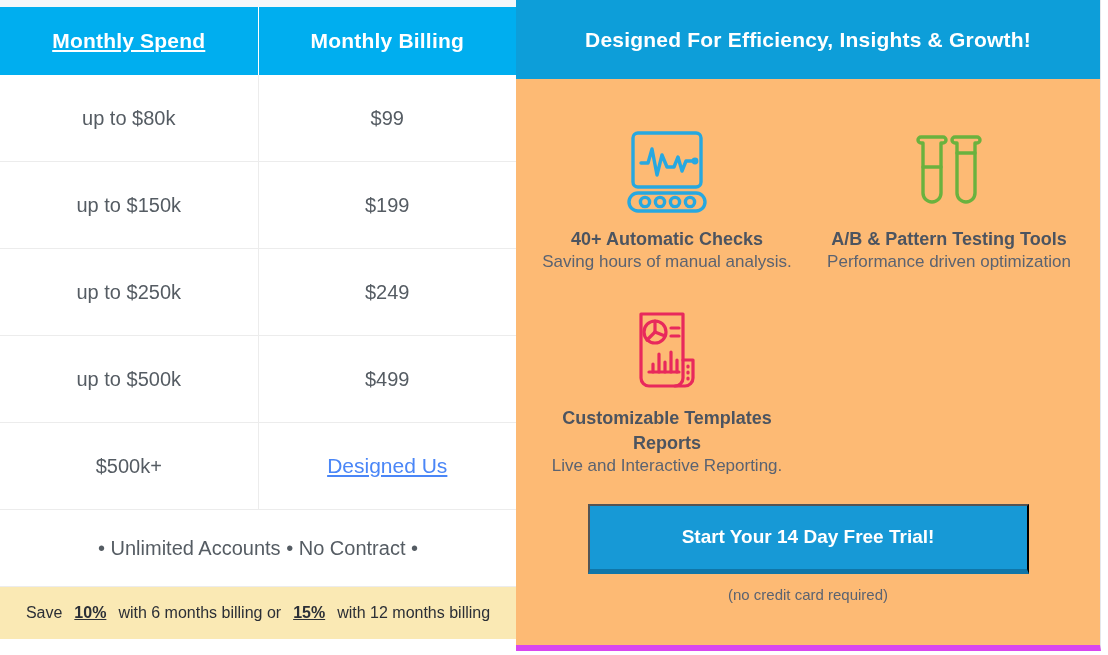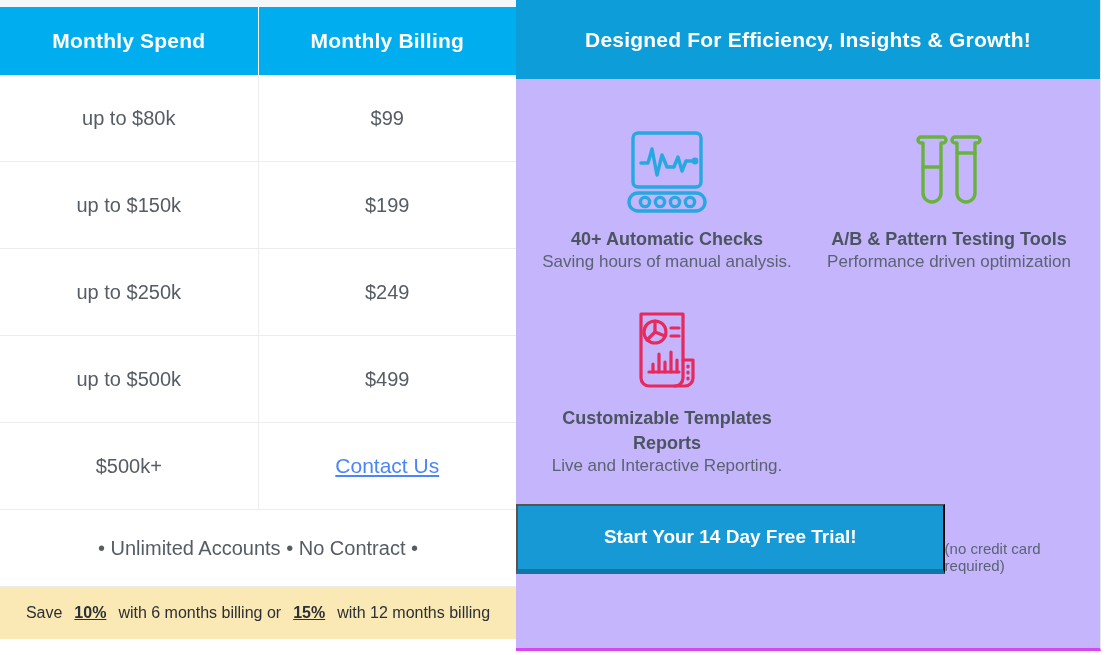--- a/index.html
+++ b/index.html
@@ -45,21 +45,21 @@
     background: #00aeef;
     color: #ffffff;
     font-size: 21px;
     font-weight: bold;
     height: 68px;
     text-align: center;
     letter-spacing: .2px;
     border: none;
     padding: 0;
   }
-  .ptable th.th-left { border-right: 1px solid #ffffff; }
+  .ptable th.th-left { border-right: 1px solid #ffffff; text-decoration: underline; }
   .ptable td {
     height: 86px;
     text-align: center;
     font-size: 20px;
     color: #555c63;
     border-bottom: 1px solid #ececec;
     border-right: 1px solid #ececec;
     padding: 0;
     background: #ffffff;
   }
@@ -92,23 +92,23 @@
   }
   .savebar b { font-weight: bold; text-decoration: underline; }
 
   
   .feature-panel {
     position: absolute;
     left: 516px;
     top: 0;
     width: 585px;
     height: 651px;
-    background: #c4b5fd;
+    background: #fdba74;
     border-right: 1px solid #e6e8eb;
-    border-bottom: 3px solid #d946ef;
+    border-bottom: 6px solid #d946ef;
     box-sizing: border-box;
   }
   .feature-header {
     height: 79px;
     background: #0d9ed9;
     color: #ffffff;
     font-size: 21px;
     font-weight: bold;
     display: flex;
     align-items: center;
@@ -142,22 +142,22 @@
   }
   .feature .f-sub {
     font-size: 17px;
     color: #5b6371;
     line-height: 1.35;
   }
 
   .cta-area {
     margin-top: 26px;
     display: flex;
-    flex-direction: row;
-    align-items: flex-end;
+    flex-direction: column;
+    align-items: center;
   }
   .cta-button {
     width: 441px;
     height: 70px;
     background: #1799d6;
     border-bottom: 5px solid #1076a8;
     color: #ffffff;
     font-size: 19px;
     font-weight: bold;
     display: flex;
@@ -200,21 +200,21 @@
           <td>up to $250k</td>
           <td class="cell-right">$249</td>
         </tr>
         <tr>
           <td>up to $500k</td>
           <td class="cell-right">$499</td>
         </tr>
         <tr>
           <td>$500k+</td>
           <td class="cell-right">
-            <a class="contact-link" href="#">Contact Us</a>
+            <a class="contact-link" href="#">Designed Us</a>
           </td>
         </tr>
       </tbody>
     </table>
 
     <div class="perks">• Unlimited Accounts • No Contract •</div>
 
     <div class="savebar">
       <span>Save </span>
         <b>10%</b>

